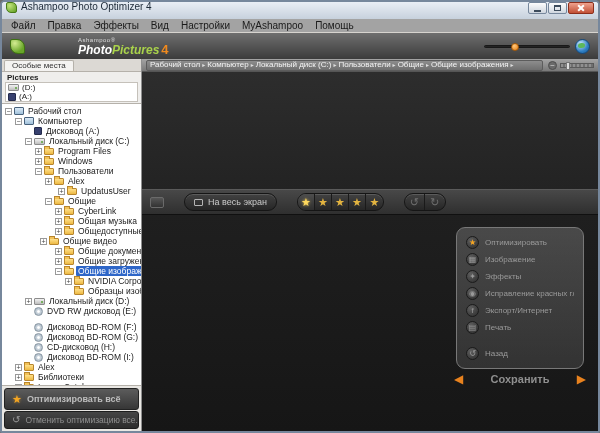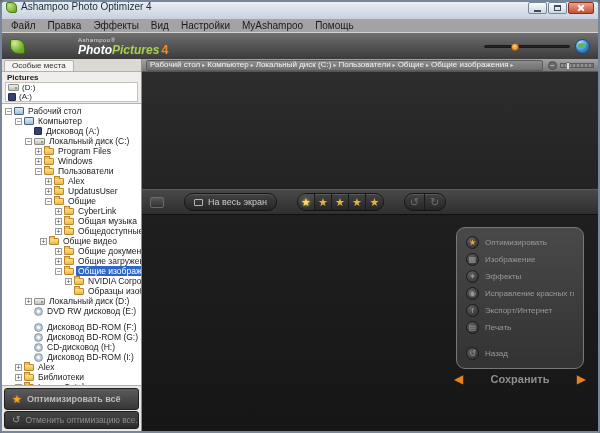--- a/index.html
+++ b/index.html
@@ -196,21 +196,21 @@
           <div class="tree-row" style="padding-left: 33px;">
             <span class="exp">−</span>
             <span class="ticon icon-folder"></span>
             <span class="tree-label">Пользователи</span>
           </div>
           <div class="tree-row" style="padding-left: 43px;">
             <span class="exp">+</span>
             <span class="ticon icon-folder"></span>
             <span class="tree-label">Alex</span>
           </div>
-          <div class="tree-row" style="padding-left: 43px;">
+          <div class="tree-row" style="padding-left: 56px;">
             <span class="exp">+</span>
             <span class="ticon icon-folder"></span>
             <span class="tree-label">UpdatusUser</span>
           </div>
           <div class="tree-row" style="padding-left: 43px;">
             <span class="exp">−</span>
             <span class="ticon icon-folder"></span>
             <span class="tree-label">Общие</span>
           </div>
           <div class="tree-row" style="padding-left: 53px;">

